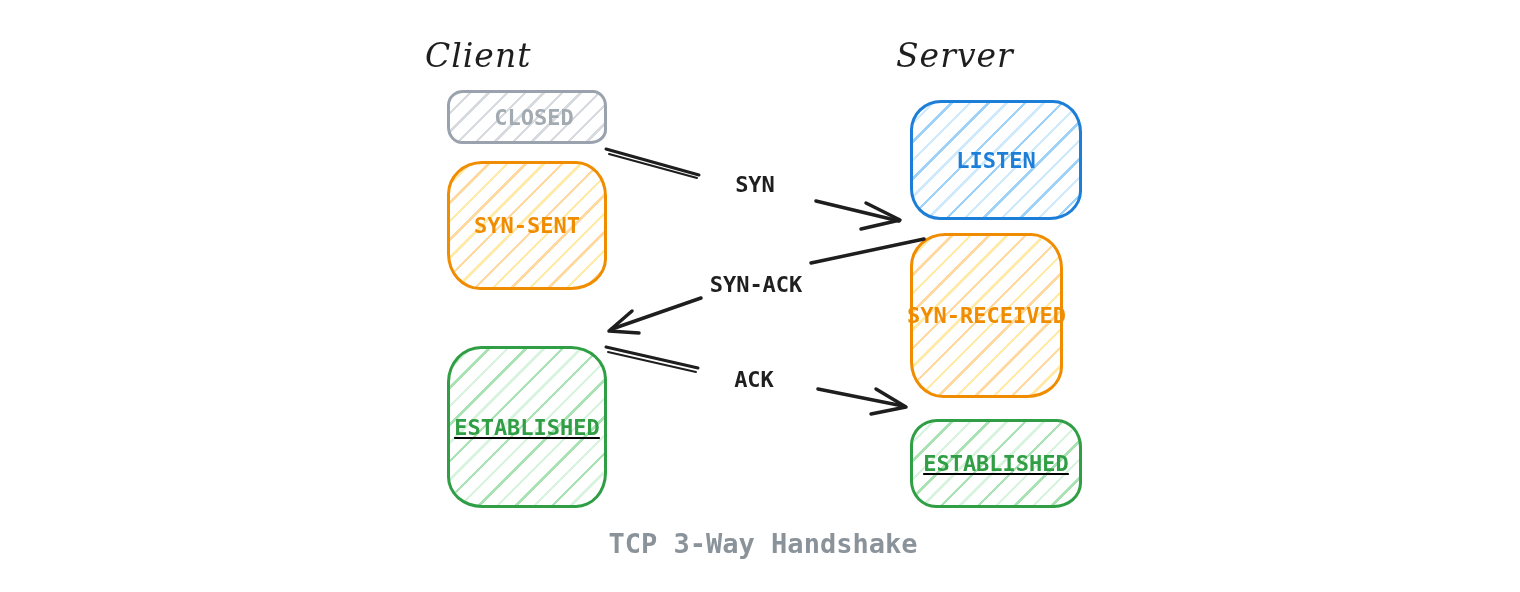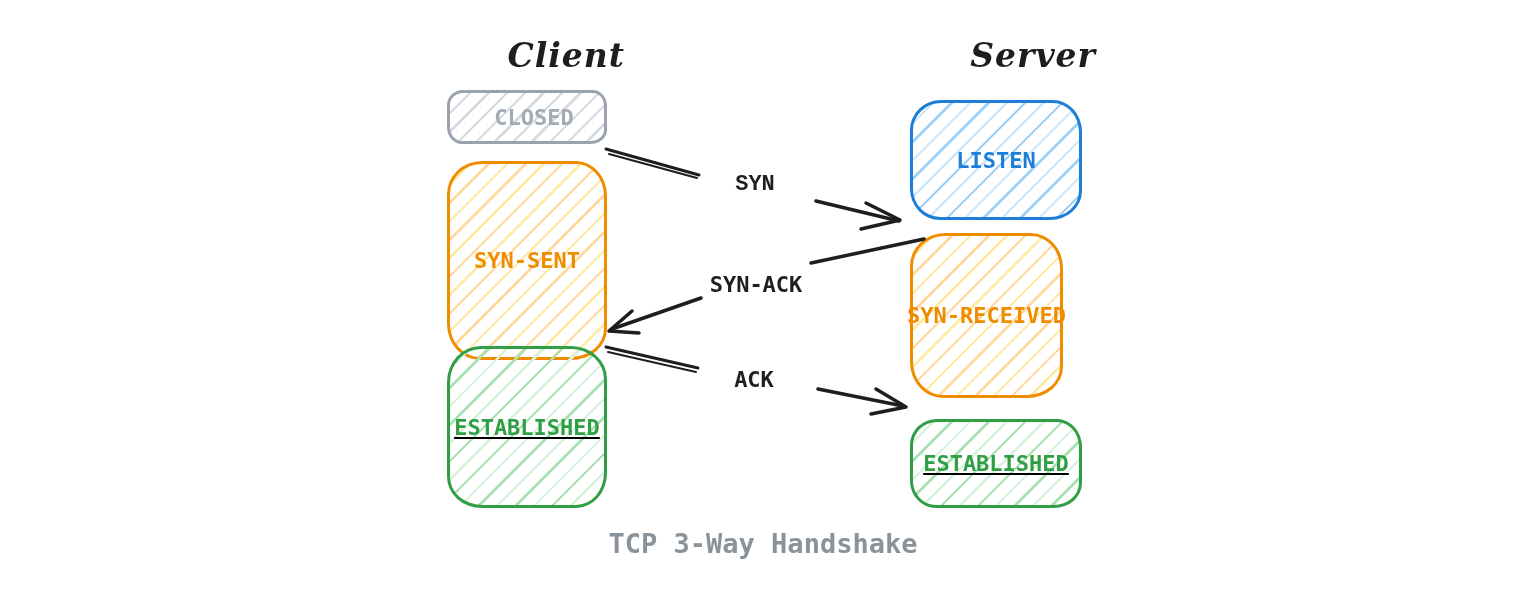--- a/index.html
+++ b/index.html
@@ -9,24 +9,24 @@
     height: 592px;
     background: #ffffff;
     overflow: hidden;
     font-family: "DejaVu Sans Mono", monospace;
   }
 
   
   .col-title {
     position: absolute;
     width: 200px;
-    text-align: right;
+    text-align: left;
     font-family: "DejaVu Serif", serif;
     font-style: italic;
-    font-weight: 700;
+    font-weight: 400;
     font-size: 33px;
     color: #1e1e1e;
     letter-spacing: 1px;
   }
   .client-title { left: 425px; top: 36px; }
   .server-title { left: 896px; top: 36px; }
 
   
   .state-box {
     position: absolute;
@@ -71,21 +71,21 @@
   .box-green {
     border: 3.5px solid #2f9e44;
     background: repeating-linear-gradient(135deg,
       #a9e3b4 0px, #a9e3b4 2.5px, transparent 2.5px, transparent 13px,
       #d9f4de 13px, #d9f4de 15.5px, transparent 15.5px, transparent 26px);
     text-decoration: underline;
   }
   .box-green .state-label { color: #2f9e44; }
 
   .closed-box       { left: 447px; top:  90px; width: 160px; height:  54px; }
-  .syn-sent-box     { left: 447px; top: 161px; width: 160px; height: 199px;
+  .syn-sent-box     { left: 447px; top: 161px; width: 160px; height: 129px;
                       border-radius: 35px 31px 36px 33px / 33px 35px 31px 36px; text-align: right; }
   .client-est-box   { left: 447px; top: 346px; width: 160px; height: 162px;
                       border-radius: 34px 36px 31px 35px / 36px 33px 35px 31px; }
   .listen-box       { left: 910px; top:  100px; width: 172px; height: 120px;
                       border-radius: 31px 29px 32px 30px / 30px 32px 29px 31px; }
   .syn-recv-box     { left: 910px; top: 233px; width: 153px; height: 165px;
                       border-radius: 35px 32px 36px 33px / 33px 35px 31px 36px; }
   .server-est-box   { left: 910px; top: 419px; width: 172px; height:  89px;
                       border-radius: 27px 25px 28px 26px / 26px 28px 25px 27px; }
 
@@ -108,21 +108,21 @@
   .msg-label {
     position: absolute;
     width: 140px;
     text-align: center;
     font-family: "DejaVu Sans Mono", monospace;
     font-weight: 700;
     font-size: 22px;
     color: #1f1f1f;
     white-space: nowrap;
   }
-  .syn-label    { left: 685px; top: 172px; font-family: Liberation Mono, monospace; }
+  .syn-label    { left: 685px; top: 172px; }
   .synack-label { left: 686px; top: 272px; }
   .ack-label    { left: 684px; top: 367px; }
 
   
   .caption {
     position: absolute;
     left: 560px;
     top: 528px;
     width: 406px;
     text-align: center;

